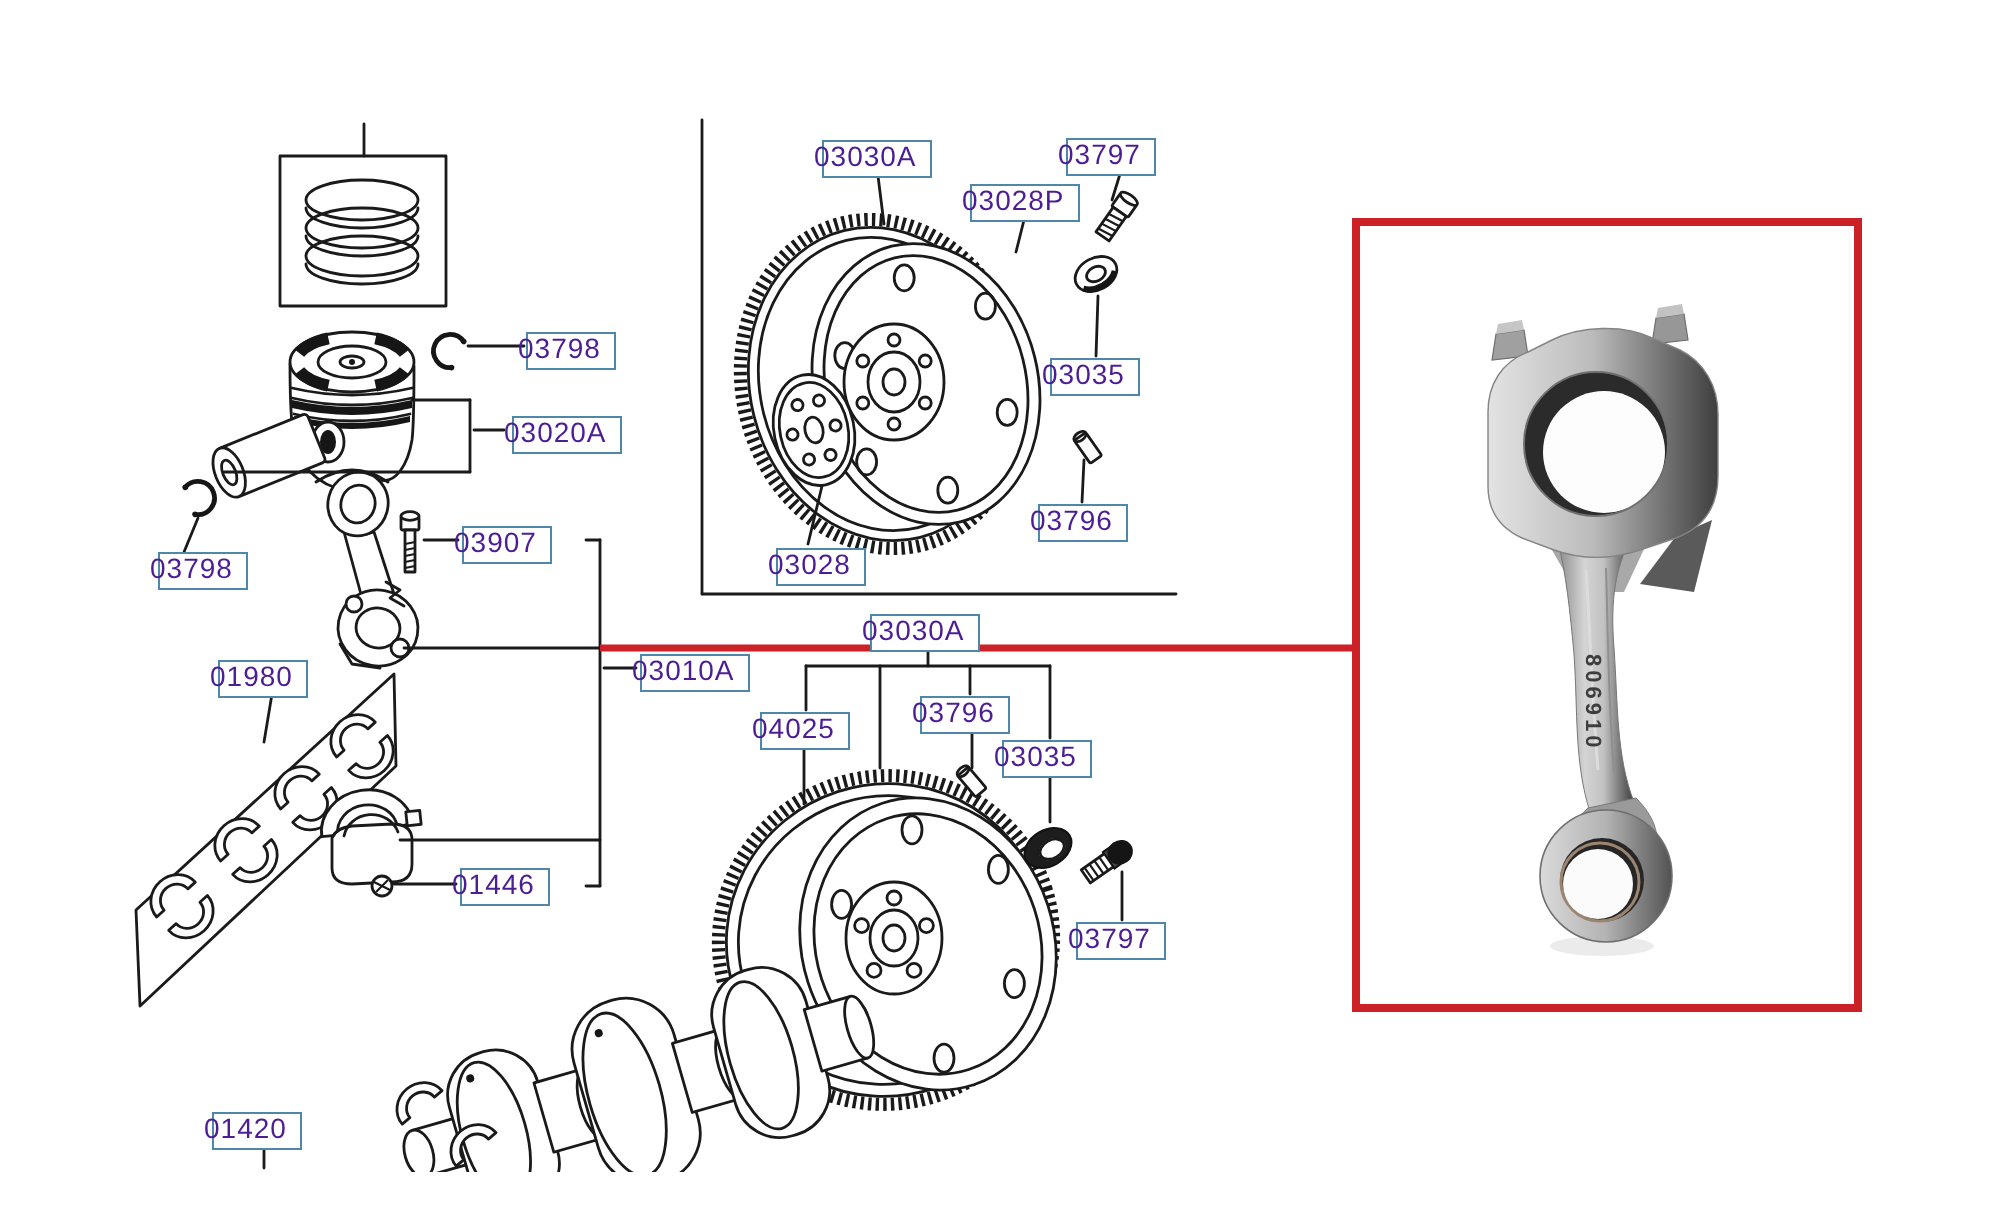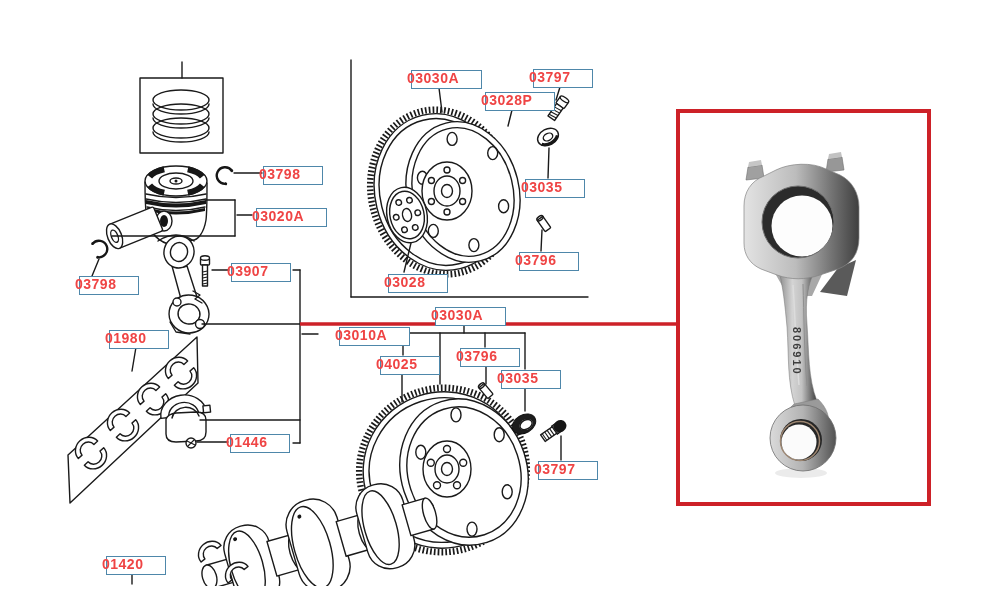--- a/index.html
+++ b/index.html
@@ -16,21 +16,21 @@
   .ln  {stroke:var(--line);stroke-width:1.4;fill:none;stroke-linecap:round;stroke-linejoin:round;}
   .lnf {stroke:var(--line);stroke-width:1.4;fill:#fff;stroke-linejoin:round;}
   .lnt {stroke:var(--line);stroke-width:1.1;fill:none;}
   .dk  {stroke:#161616;fill:none;}
   .dkf {fill:#161616;stroke:none;}
   .teeth{stroke:var(--line);stroke-width:6.5;fill:none;stroke-dasharray:1.7 2.1;}
   .redline{stroke:var(--accent-red);stroke-width:3.5;}
   .plabel{
     position:absolute;height:16px;line-height:15px;
     border:1.5px solid var(--label-border);background:#fff;
-    padding:0 22px 1px 0;font-weight:bold;font-size:14px;letter-spacing:.5px;color:#ef4444;
+    padding:0 7px 1px 0;font-weight:normal;font-size:14px;letter-spacing:.5px;color:#4c1d95;
     white-space:nowrap;z-index:3;
   }
   .plabel span{display:inline-block;margin-left:-5px;}
   .red-box{
     position:absolute;left:676px;top:109px;width:255px;height:397px;
     border:4px solid var(--accent-red);box-sizing:border-box;z-index:2;background:transparent;
   }
 </style>
 </head>
 <body>
@@ -357,21 +357,21 @@
   </g>
 </svg>
 
 <div class="red-box"></div>
 
 <div class="plabel" style="left:263px;top:166px"><span>03798</span></div>
 <div class="plabel" style="left:256px;top:208px"><span>03020A</span></div>
 <div class="plabel" style="left:79px;top:276px"><span>03798</span></div>
 <div class="plabel" style="left:231px;top:263px"><span>03907</span></div>
 <div class="plabel" style="left:109px;top:330px"><span>01980</span></div>
-<div class="plabel" style="left:339px;top:327px"><span>03010A</span></div>
+<div class="plabel" style="left:320px;top:327px"><span>03010A</span></div>
 <div class="plabel" style="left:230px;top:434px"><span>01446</span></div>
 <div class="plabel" style="left:106px;top:556px"><span>01420</span></div>
 <div class="plabel" style="left:411px;top:70px"><span>03030A</span></div>
 <div class="plabel" style="left:533px;top:69px"><span>03797</span></div>
 <div class="plabel" style="left:485px;top:92px"><span>03028P</span></div>
 <div class="plabel" style="left:525px;top:179px"><span>03035</span></div>
 <div class="plabel" style="left:519px;top:252px"><span>03796</span></div>
 <div class="plabel" style="left:388px;top:274px"><span>03028</span></div>
 <div class="plabel" style="left:435px;top:307px"><span>03030A</span></div>
 <div class="plabel" style="left:380px;top:356px"><span>04025</span></div>

